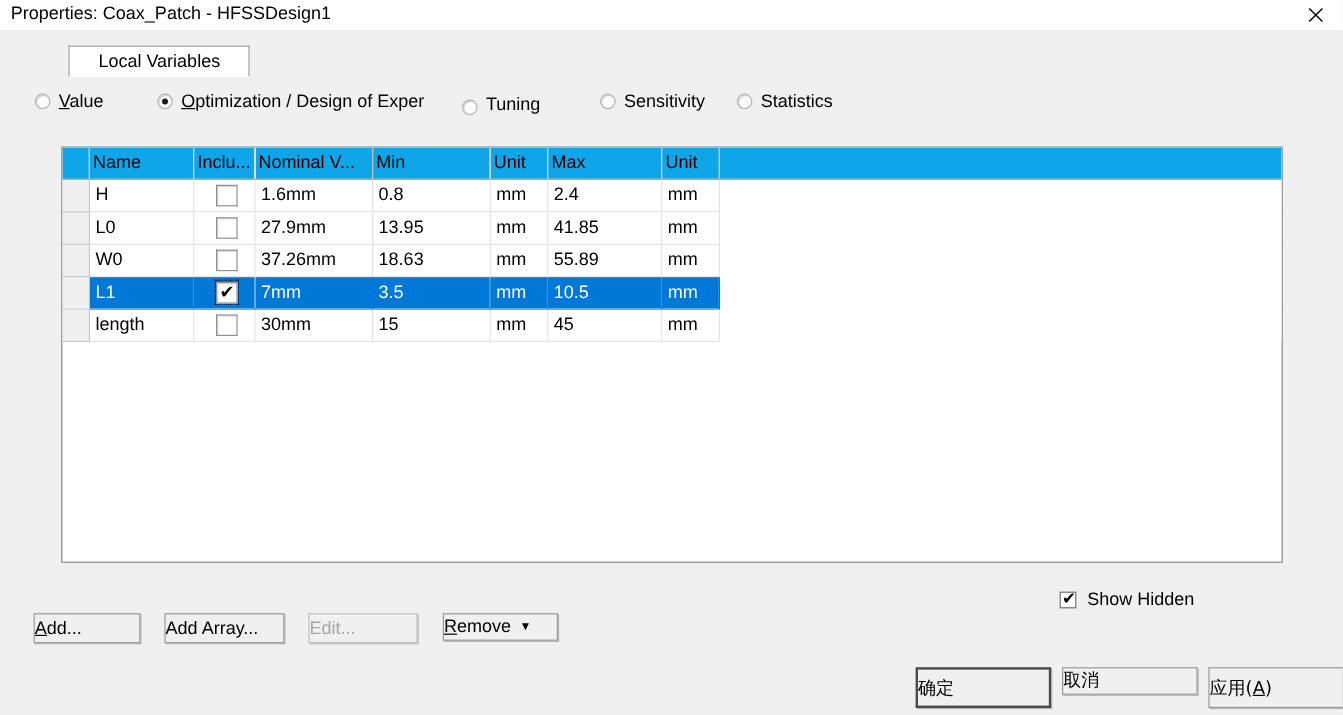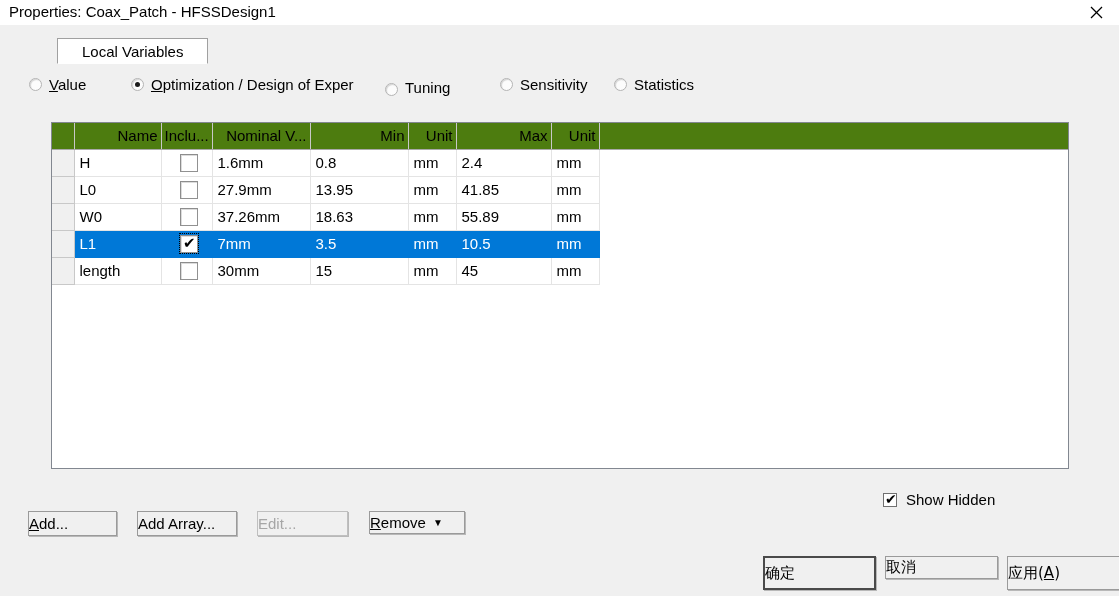--- a/index.html
+++ b/index.html
@@ -133,26 +133,26 @@
   }
 
   table.grid {
     border-collapse: collapse;
     table-layout: fixed;
     width: 1016px;
     font-size: 15px;
   }
   table.grid th {
     height: 26px;
-    background: #4d7c0f;
+    background: #0ea5e9;
     border-right: 1px solid #c8c8c8;
     border-bottom: 1px solid #a9a9a9;
     font-weight: normal;
     font-size: 15px;
-    text-align: right;
+    text-align: left;
     padding: 0 3px;
     box-sizing: border-box;
     overflow: hidden;
     white-space: nowrap;
   }
   table.grid th.rowhdr {
     border-right: 1px solid #c8c8c8;
   }
   table.grid th.filler {
     border-right: none;

